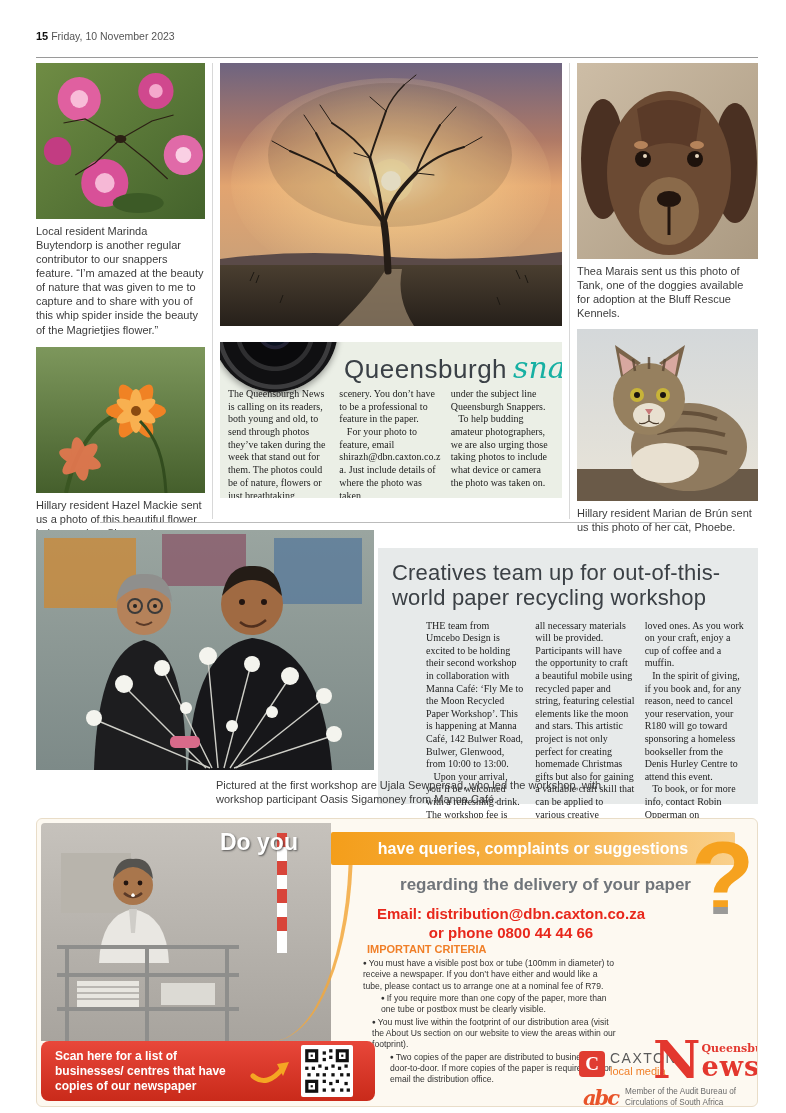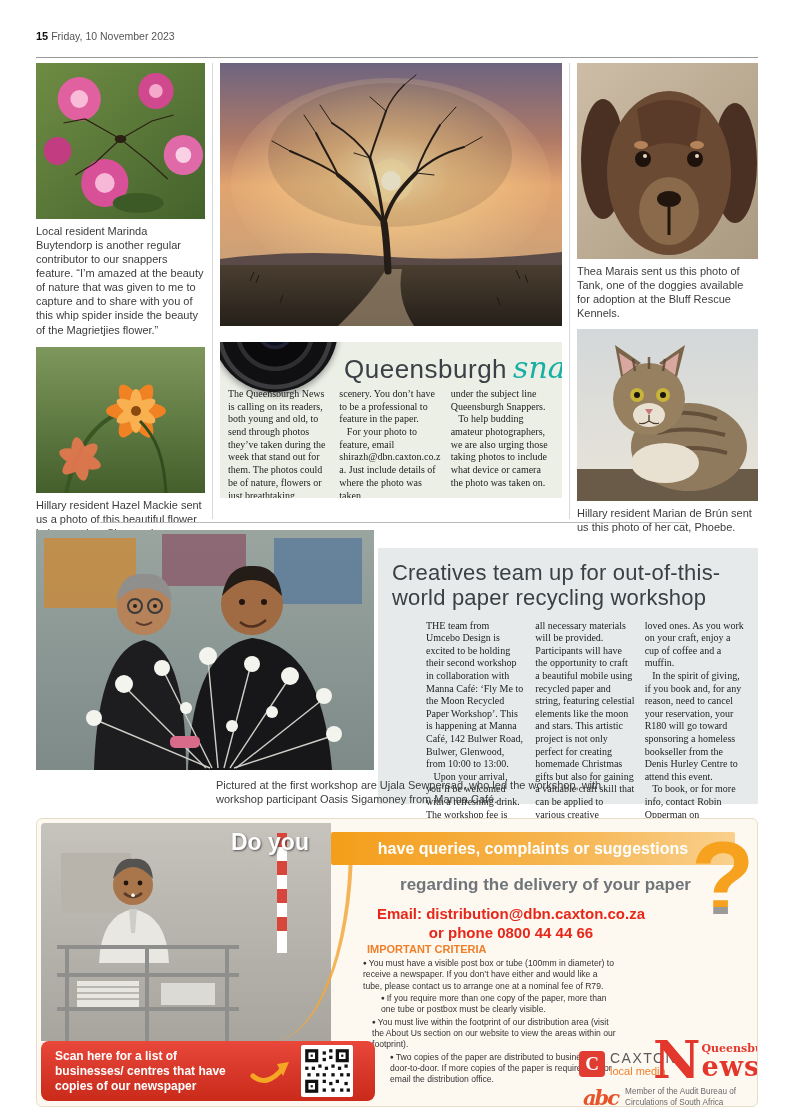--- a/index.html
+++ b/index.html
@@ -45,21 +45,21 @@
   .art-cols{display:flex;gap:10px;margin-top:9px;margin-left:34px;}
   .art-col{width:115px;font-family:"Liberation Serif",serif;font-size:10px;line-height:1.26;color:#1d1d1d;white-space:pre-wrap;}
   .art-cap{position:absolute;left:180px;top:248px;width:420px;font-size:11px;line-height:1.3;color:#3c3c3c;}
   
   .ad{position:absolute;left:36px;top:818px;width:722px;height:289px;background:#fdf9f1;
       border:1px solid #e9ddc8;border-radius:6px;box-sizing:border-box;overflow:hidden;}
   .ad-photo{position:absolute;left:4px;top:4px;width:290px;height:218px;overflow:hidden;border-radius:4px 0 0 0;}
   .ad-photo svg{display:block;width:100%;height:100%;}
   .swoosh{position:absolute;left:226px;top:26px;width:86px;height:196px;
           border-right:4px solid #f3a93e;border-radius:0 0 90% 0/0 0 100% 0;opacity:.85;}
-  .do-you{position:absolute;left:194px;top:10px;font-size:23px;font-weight:bold;color:#fff;
+  .do-you{position:absolute;left:183px;top:10px;font-size:23px;font-weight:bold;color:#fff;
           text-shadow:1px 1px 2px rgba(60,60,60,.8);}
   .oband{position:absolute;left:294px;top:13px;width:404px;height:33px;line-height:33px;text-align:center;
          background:linear-gradient(90deg,#f49e1a,#f6b44e 55%,#f9d08c);
          color:#fff;font-weight:bold;font-size:16px;border-radius:2px;}
   .subline{position:absolute;left:294px;top:56px;width:360px;text-align:right;
            color:#70757a;font-weight:bold;font-size:17px;}
   .redline1{position:absolute;left:294px;top:86px;width:360px;text-align:center;color:#e8271b;font-weight:bold;font-size:15px;}
   .redline2{position:absolute;left:294px;top:105px;width:360px;text-align:center;color:#e8271b;font-weight:bold;font-size:15px;}
   .qmark{position:absolute;left:654px;top:0px;width:64px;height:126px;font-size:104px;font-weight:bold;}
   .qmark span{position:absolute;left:0;top:0;}

